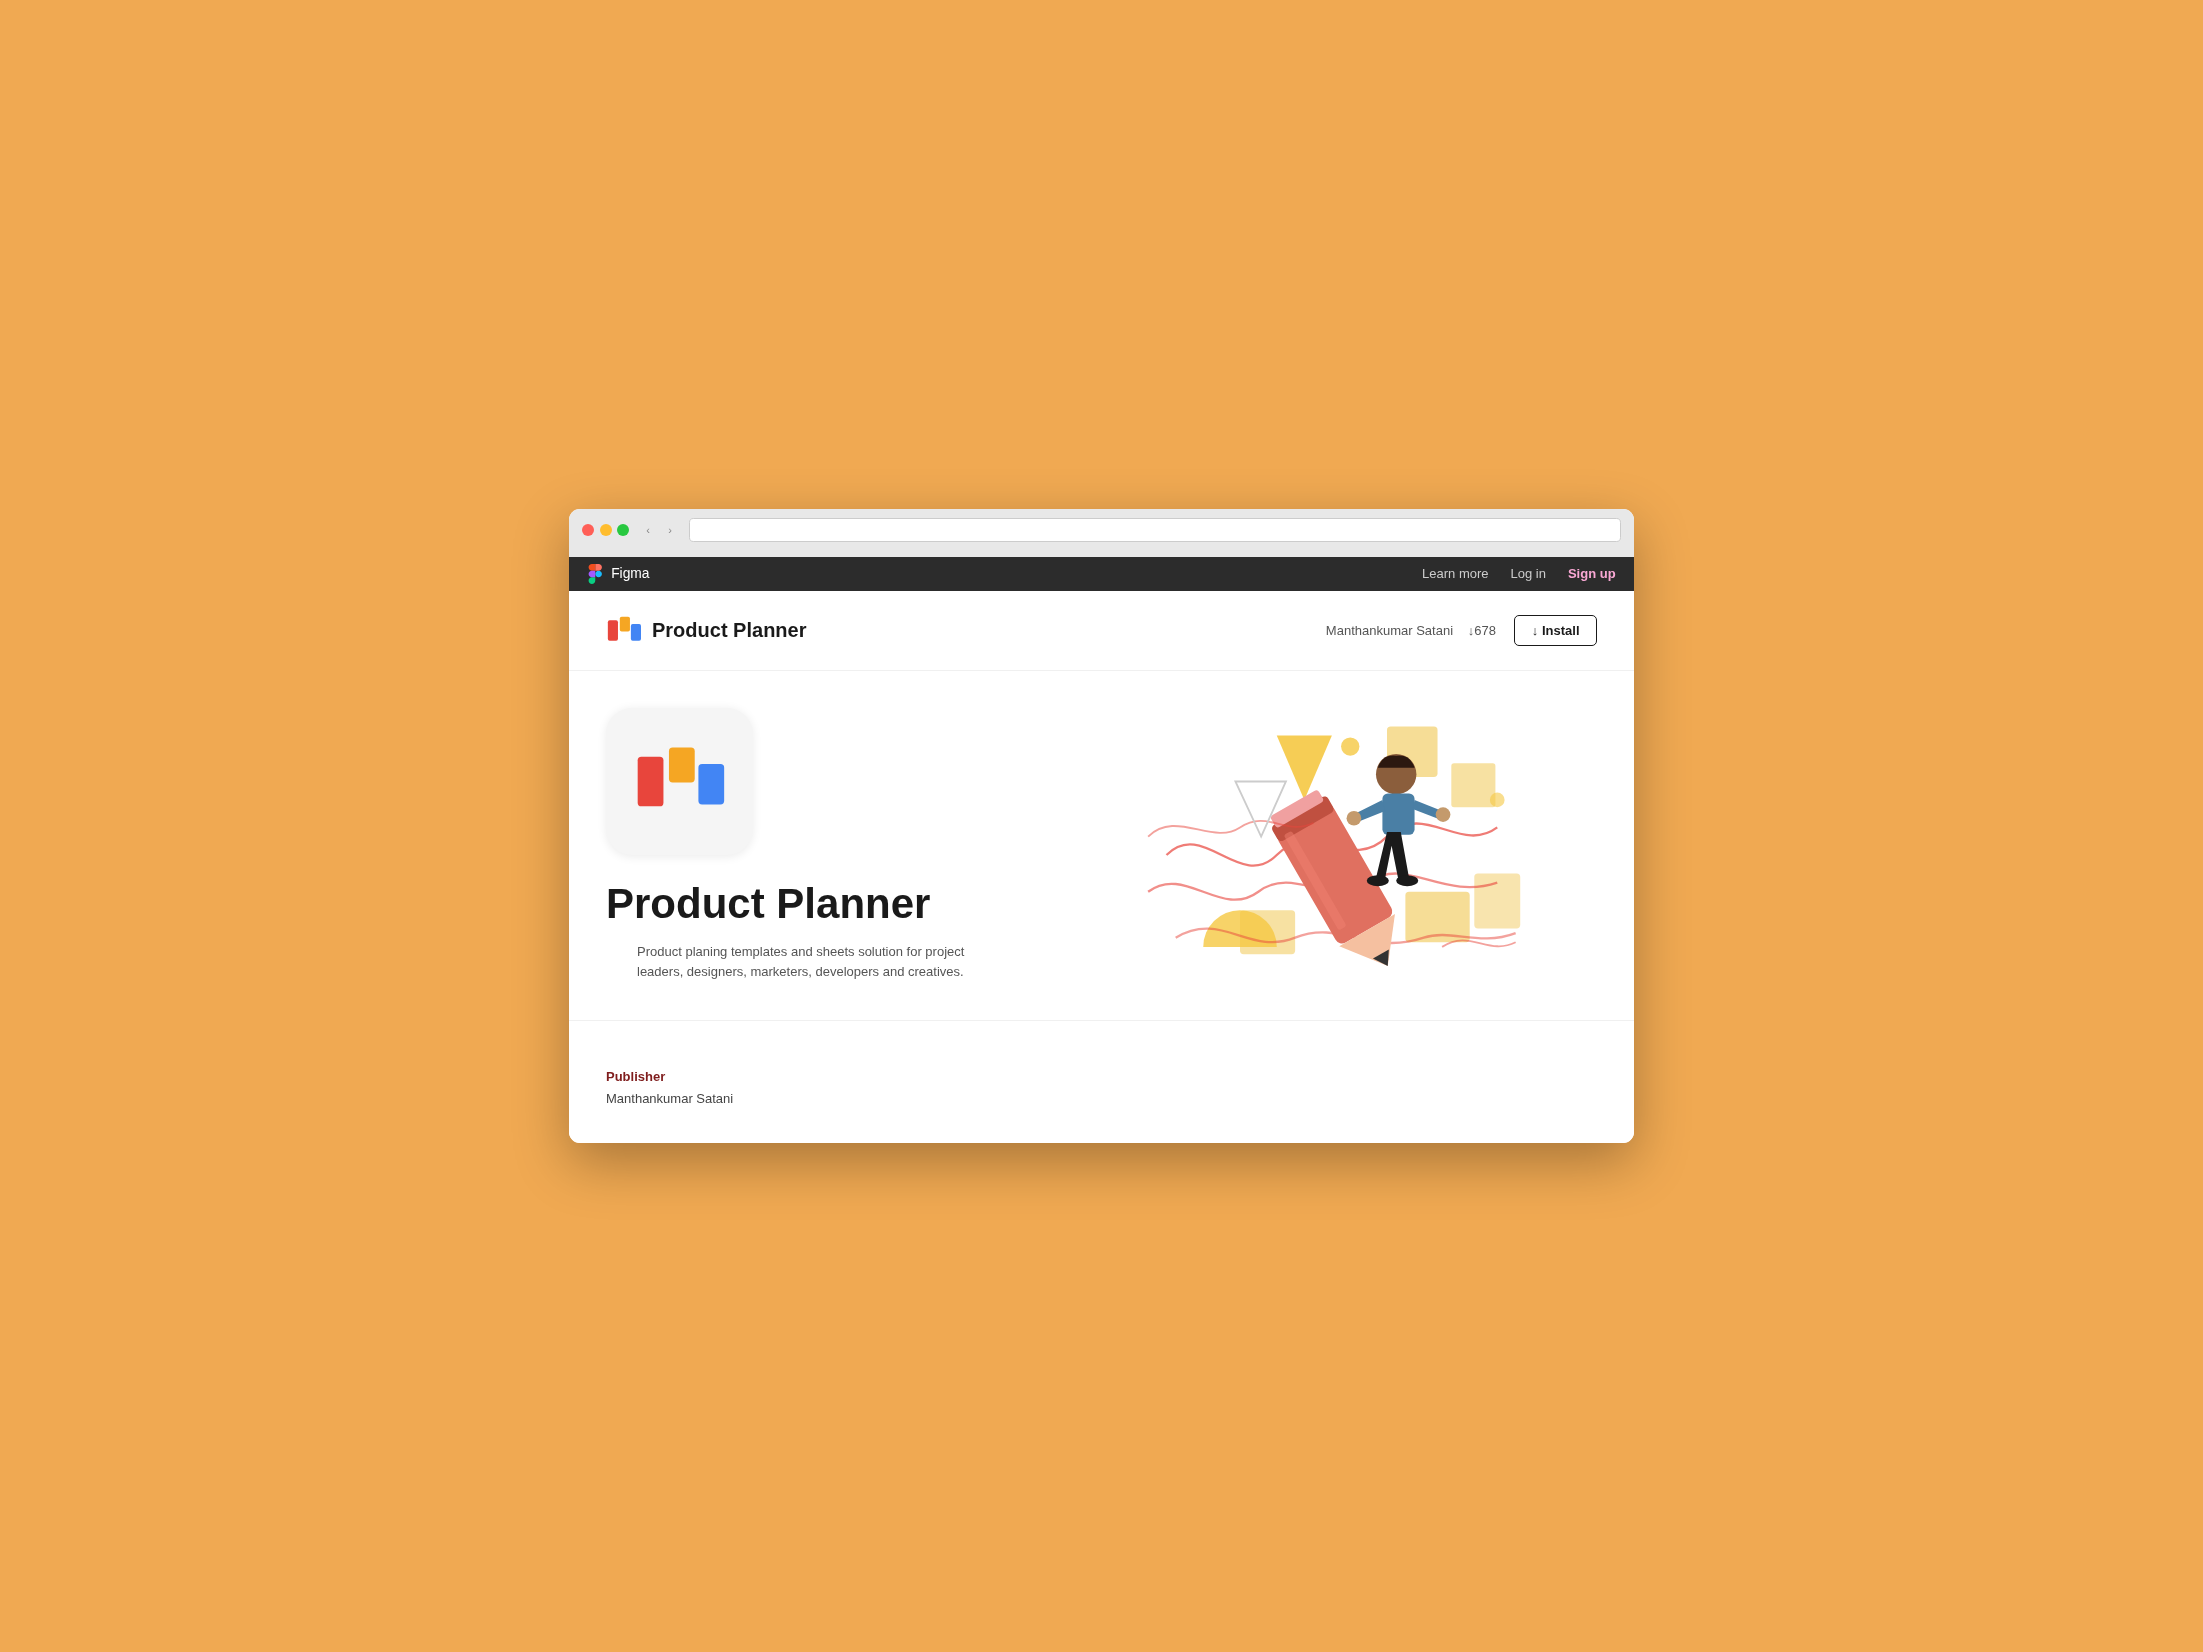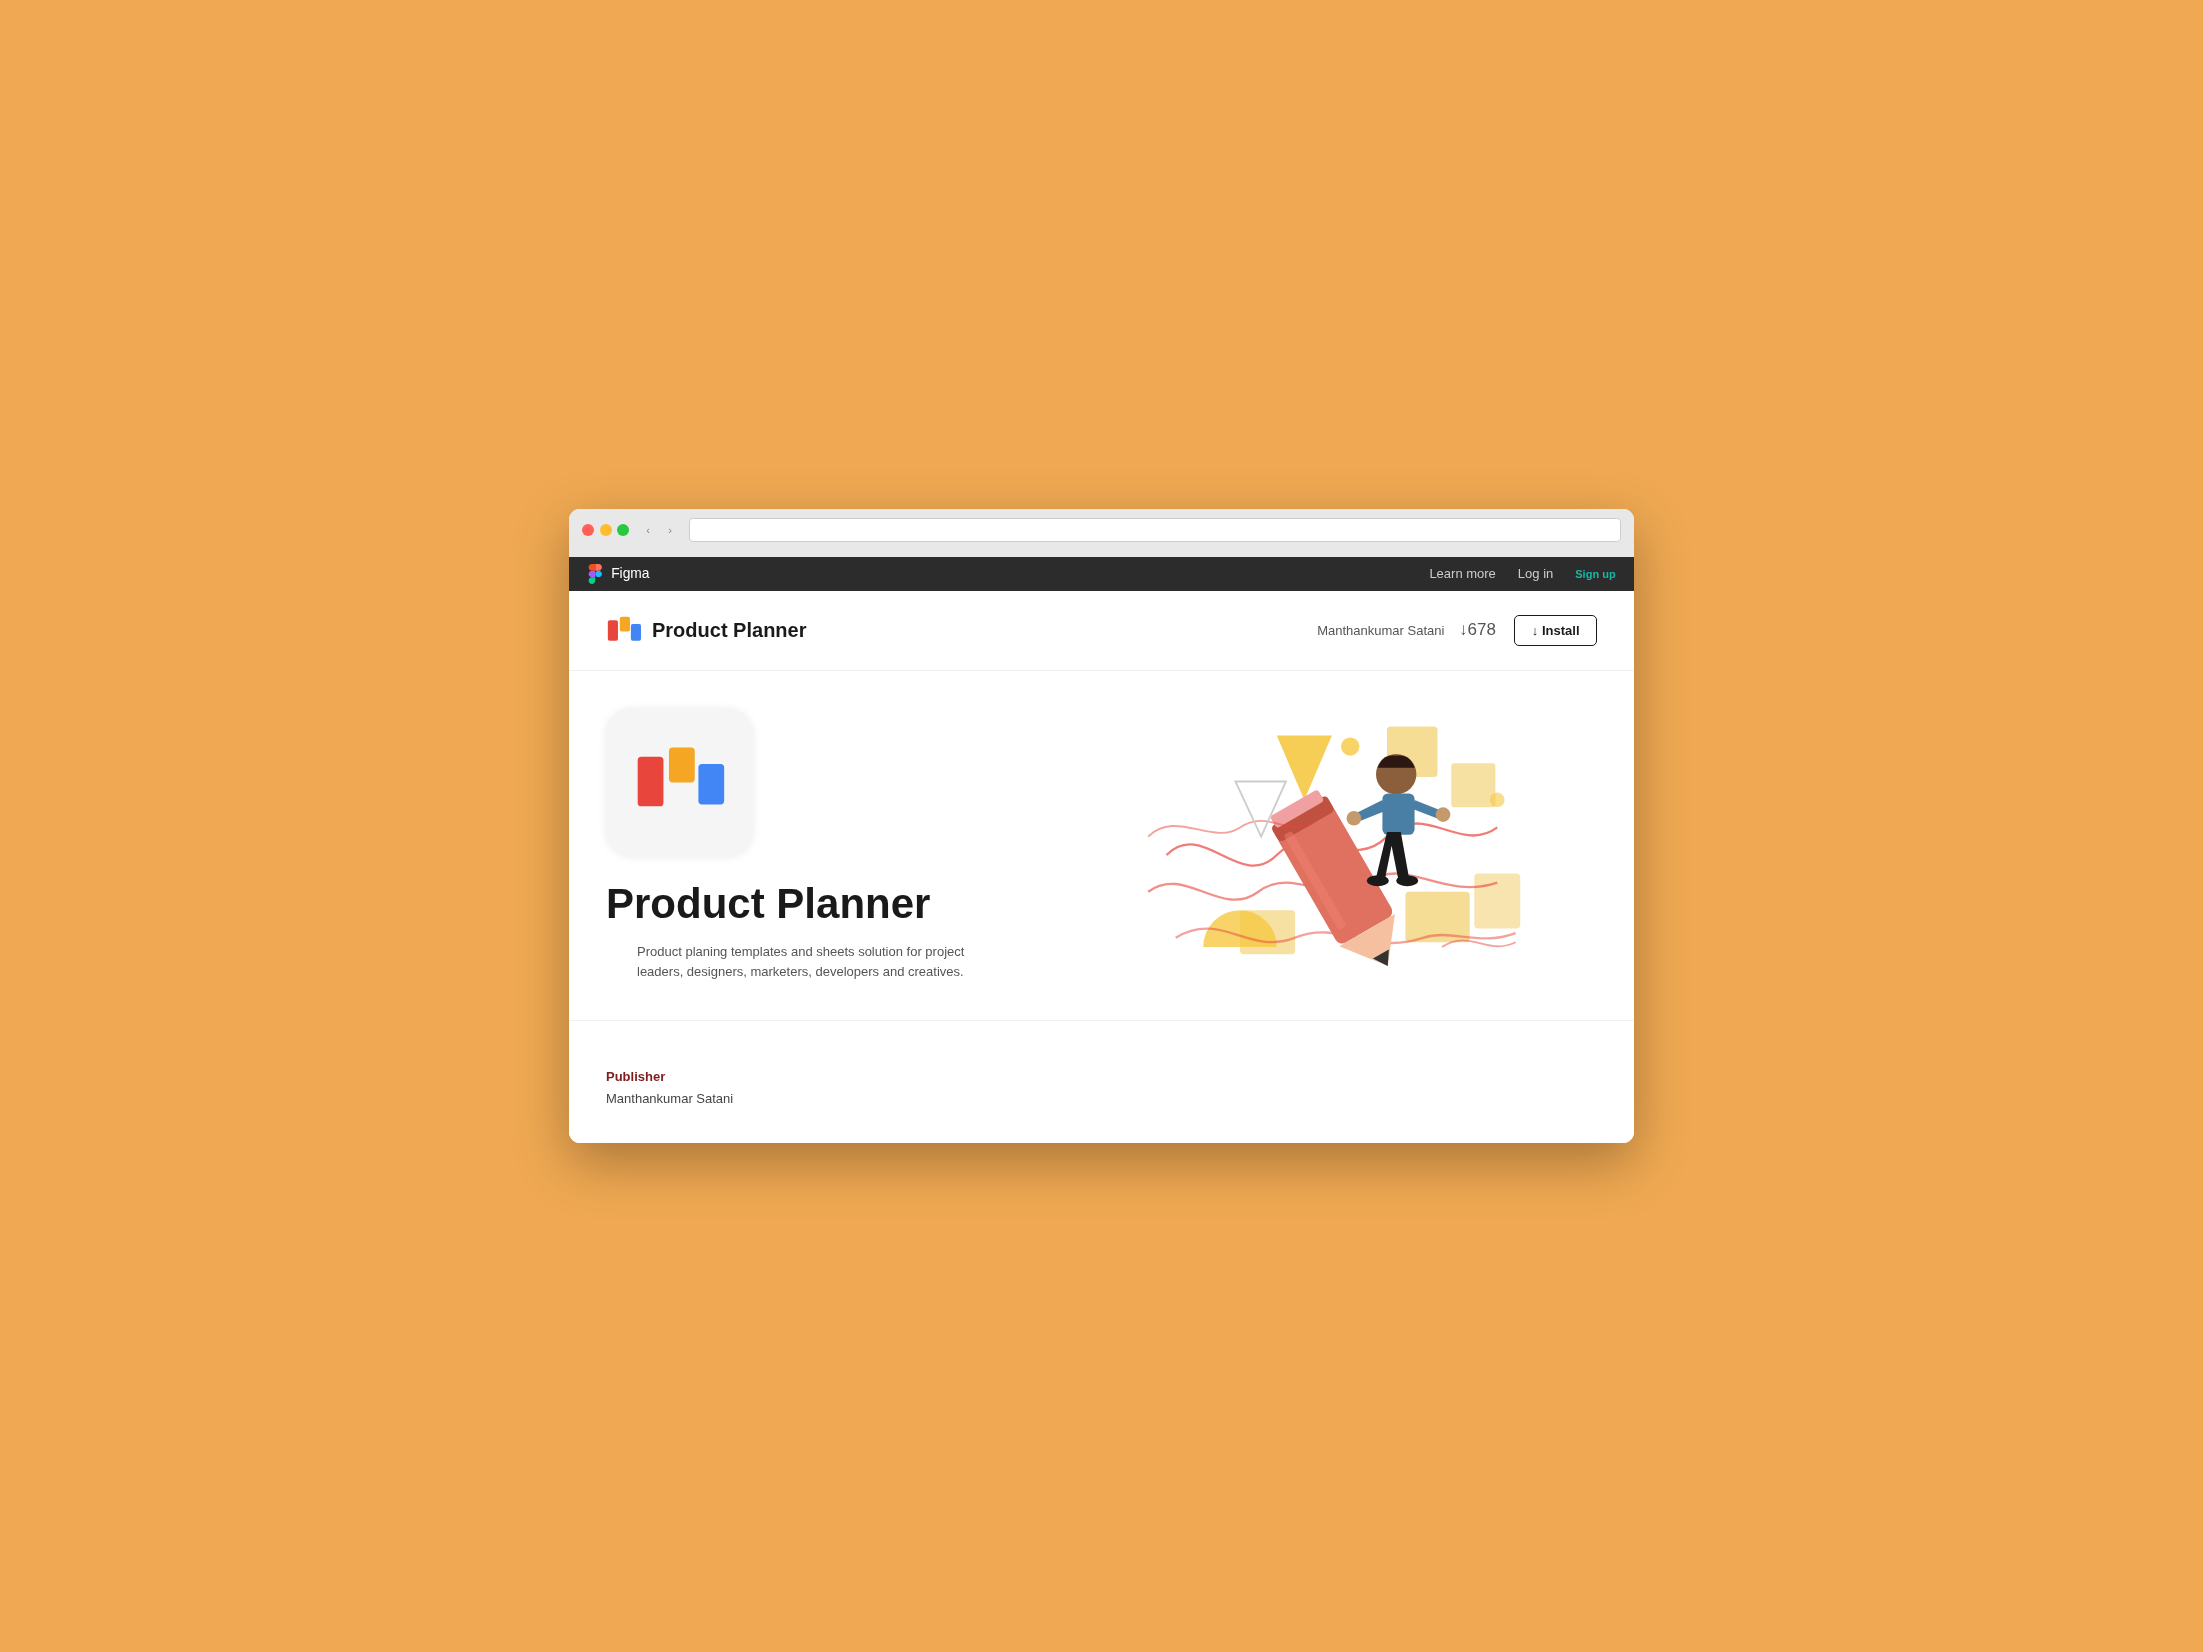--- a/index.html
+++ b/index.html
@@ -106,22 +106,22 @@
     }
 
     .nav-link {
       color: #ccc;
       font-size: 13px;
       text-decoration: none;
       cursor: pointer;
     }
 
     .nav-link-signup {
-      color: #14b8a6;
-      font-size: 11px;
+      color: #f9a8d4;
+      font-size: 13px;
       font-weight: 600;
       cursor: pointer;
     }
 
     
     .plugin-page {
       background: #fff;
       min-height: 551px;
     }
 
@@ -153,21 +153,21 @@
       gap: 14.7px;
       margin-right: 18.4px;
     }
 
     .publisher-name {
       font-size: 13px;
       color: #555;
     }
 
     .install-count {
-      font-size: 17px;
+      font-size: 13px;
       color: #555;
     }
 
     .install-button {
       border: 1.4px solid #1a1a1a;
       background: transparent;
       border-radius: 5px;
       padding: 7.3px 16.5px;
       font-size: 13px;
       font-weight: 600;

